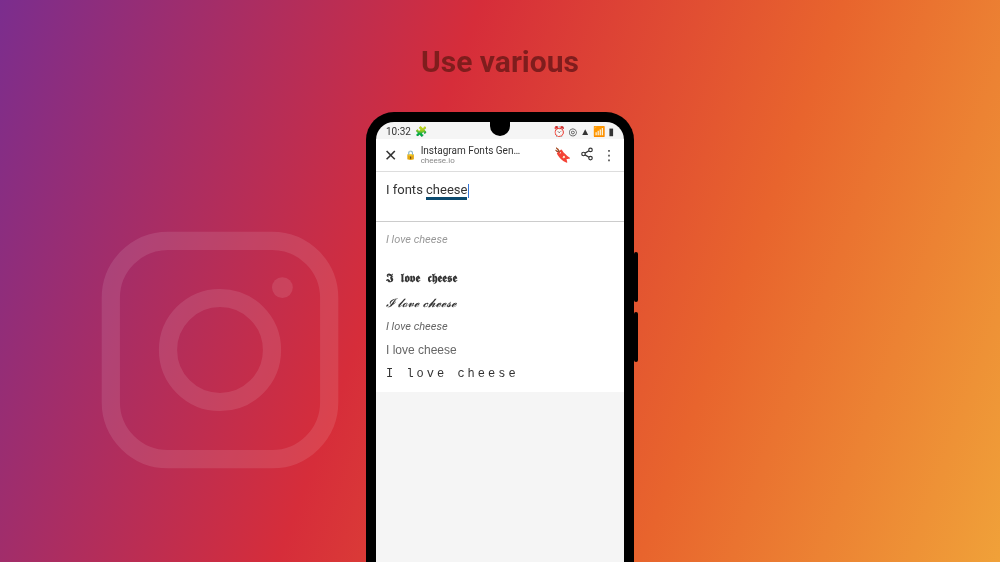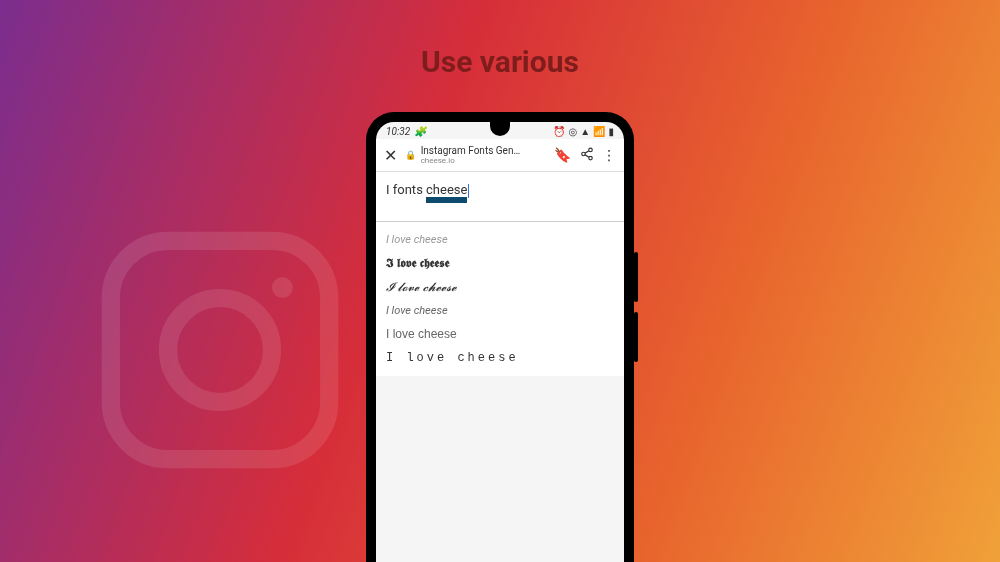--- a/index.html
+++ b/index.html
@@ -71,21 +71,21 @@
   border-radius: 0 0 10px 10px;
 }
 .status-bar {
   display: flex;
   justify-content: space-between;
   align-items: center;
   padding: 4px 10px 2px;
   font-size: 10px;
   color: #333;
 }
-.status-left { display: flex; align-items: center; gap: 4px; font-style: italic; }
+.status-left { display: flex; align-items: center; gap: 4px; }
 .status-right { display: flex; align-items: center; gap: 3px; }
 .status-right span { font-size: 10px; }
 .browser-bar {
   display: flex;
   align-items: center;
   padding: 6px 8px;
   gap: 8px;
   border-bottom: 1px solid #ddd;
   background: #fff;
 }
@@ -100,40 +100,40 @@
   padding: 10px 10px 22px;
   background: #fff;
   border-bottom: 1px solid #ccc;
 }
 .input-field {
   font-size: 13px;
   color: #333;
   position: relative;
   padding-bottom: 1px;
 }
-.underlined { border-bottom: 6px solid #0c4a6e; }
+.underlined { border-bottom: 3px solid #0c4a6e; }
 .cursor {
   display: inline-block;
   width: 1px;
   height: 14px;
   background: #3375d8;
   vertical-align: middle;
   margin-left: 1px;
 }
 .results {
   background: #fff;
   padding: 6px 10px;
 }
 .result-row {
   padding: 5px 0;
   font-size: 12px;
   color: #333;
 }
 .r-faded { color: #999; font-style: italic; font-size: 11px; }
-.r-gothic { font-family: Liberation Sans, sans-serif; font-weight: 600; }
+.r-gothic { font-family: Liberation Mono, monospace; font-weight: 600; margin-top: 16px; }
 .r-script { font-style: italic; font-family: Liberation Sans, sans-serif; }
 .r-italic { font-style: italic; color: #666; font-size: 11px; }
 .r-spaced { letter-spacing: 3px; font-family: "Courier New", monospace; }
 .r-sans { font-family: Arial, sans-serif; color: #666; font-size: 12px; }
 </style>
 </head>
 <body>
 
 <div class="headline">
   <div>Use various</div>

